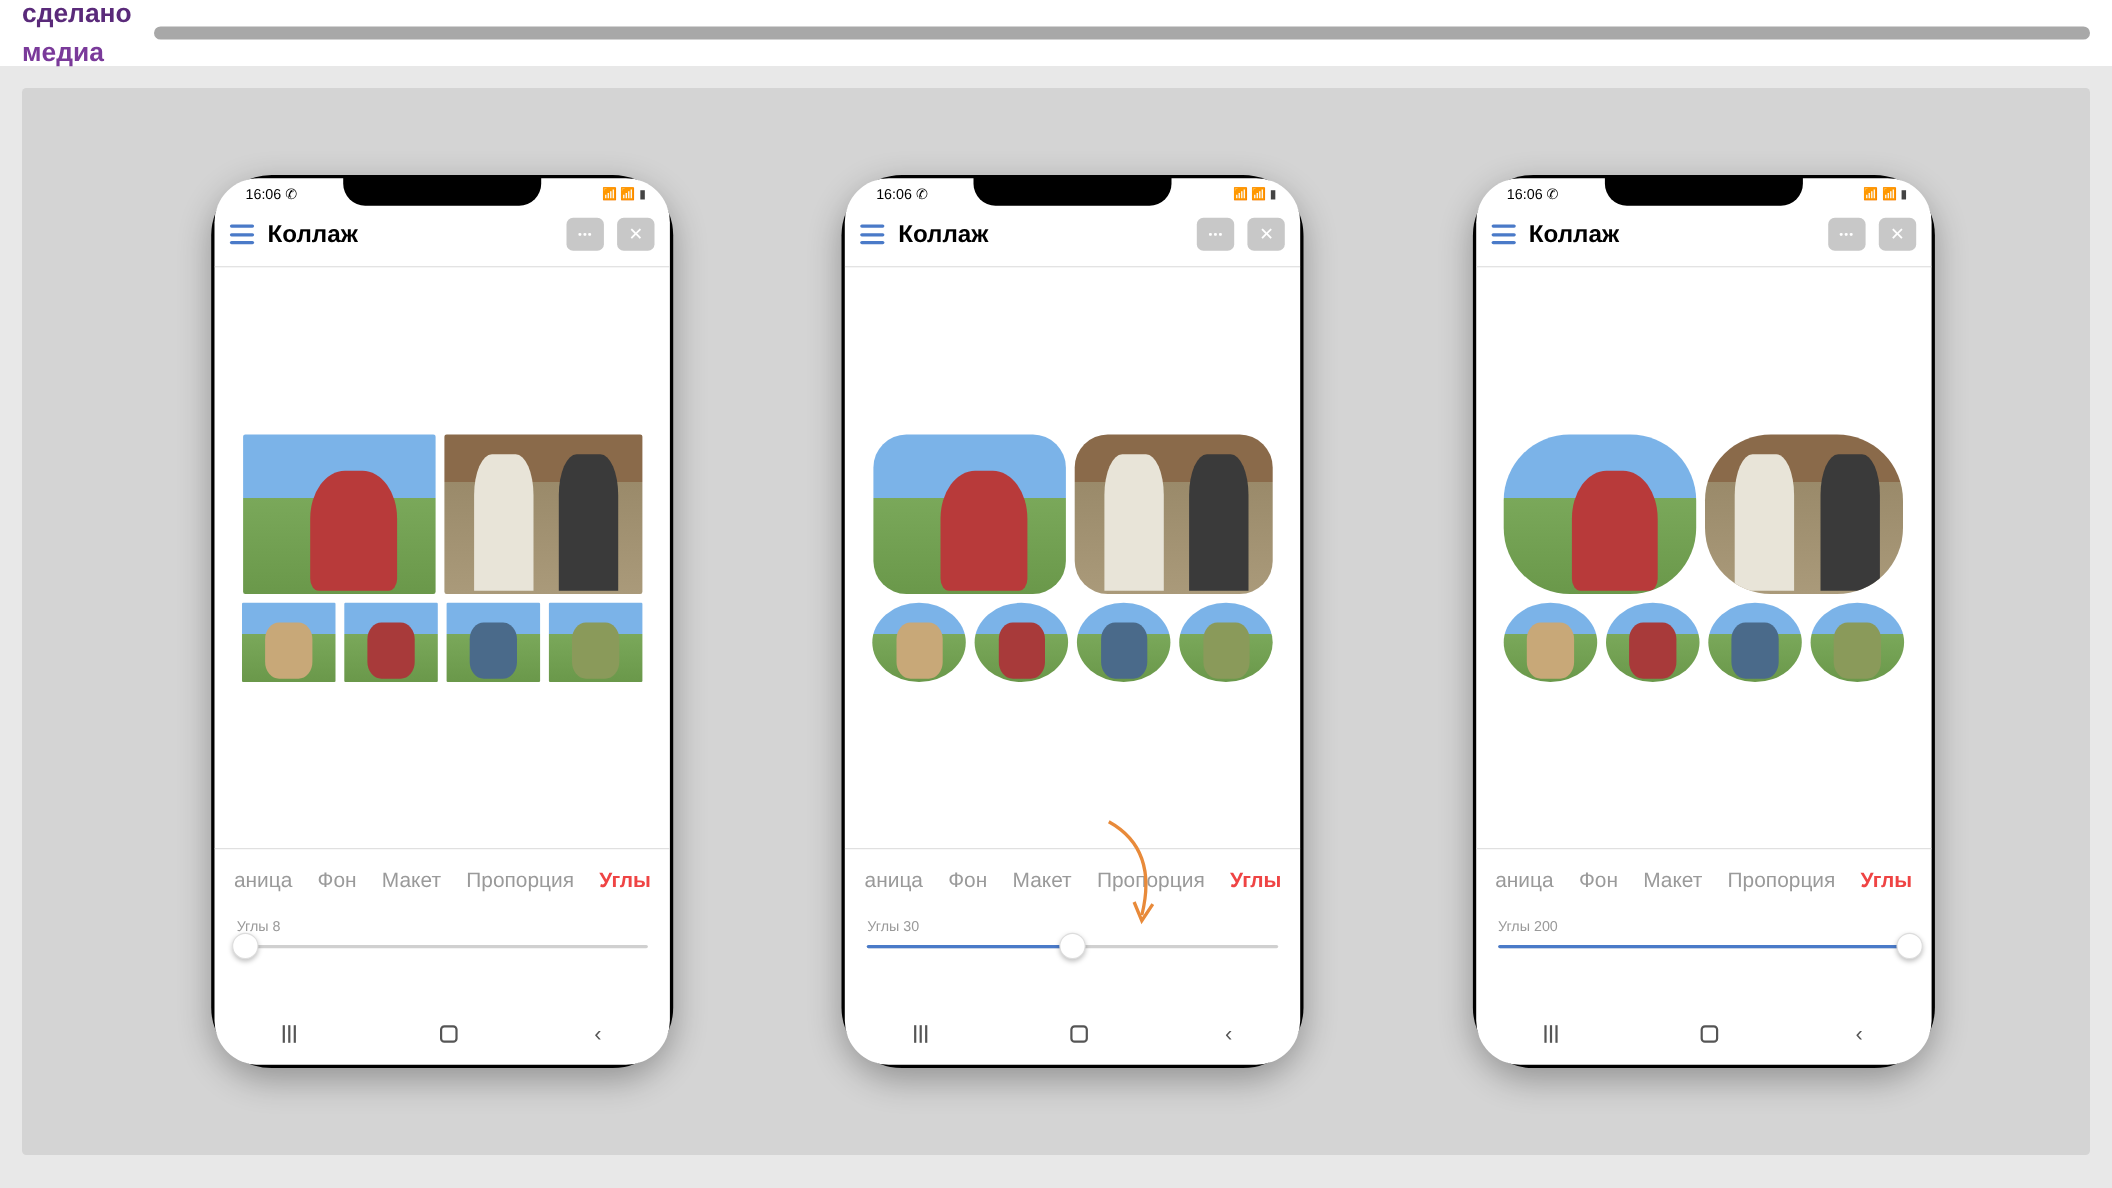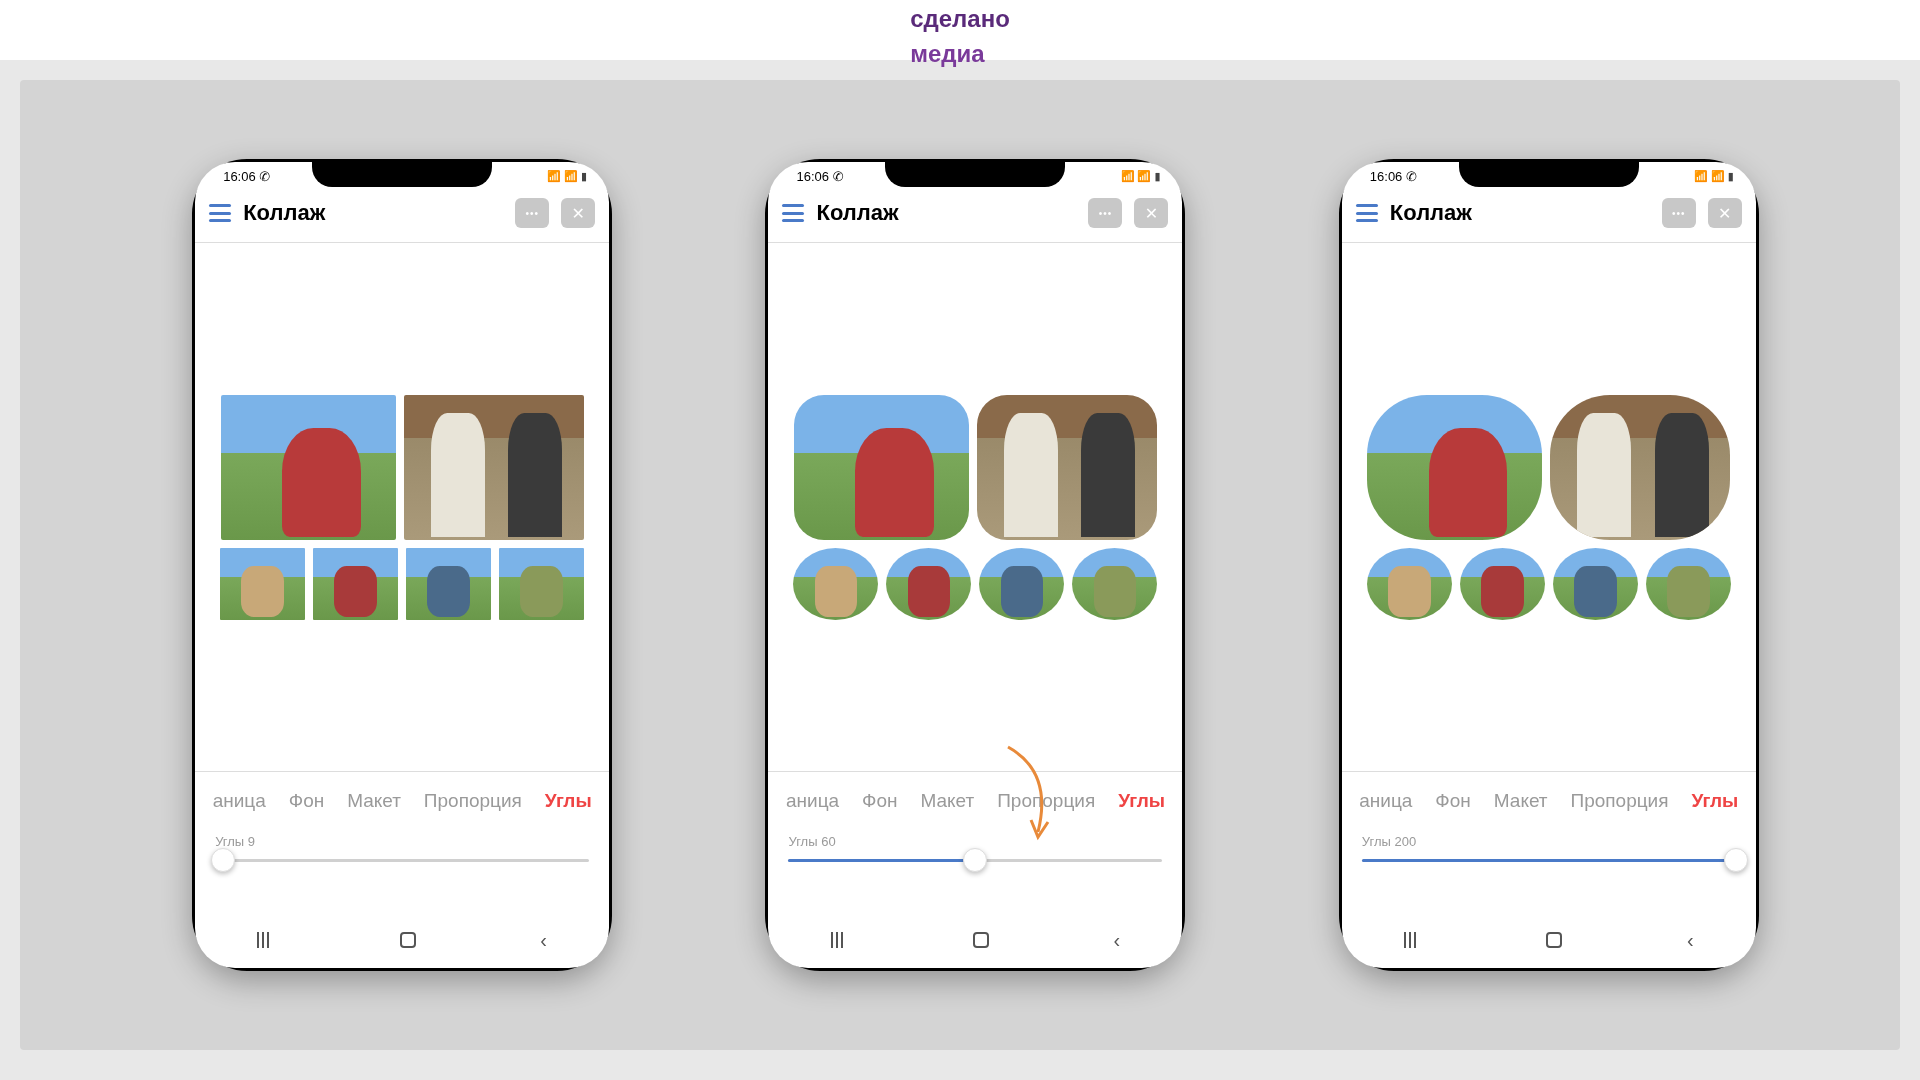--- a/index.html
+++ b/index.html
@@ -9,21 +9,20 @@
   width: 1920px;
   height: 1080px;
   overflow: hidden;
 }
 .header-bar {
   display: flex;
   align-items: center;
   padding: 8px 20px;
   background: #fff;
   height: 60px;
-  flex-direction: column;
 }
 .logo {
   font-weight: bold;
   font-size: 24px;
   line-height: 0.9;
   color: #5a2a7a;
 }
 .logo-top { color: #5a2a7a; }
 .logo-bottom { color: #7a3a9a; margin-top: 13px; }
 .progress-bar {
@@ -283,21 +282,21 @@
         </div>
       </div>
       <div class="tabs-row">
           <span class="tab ">аница</span>
           <span class="tab ">Фон</span>
           <span class="tab ">Макет</span>
           <span class="tab ">Пропорция</span>
           <span class="tab active">Углы</span>
         </div>
       <div class="slider-area">
-        <div class="slider-label">Углы 9</div>
+        <div class="slider-label">Углы 8</div>
         <div class="slider-track">
           <div class="slider-fill" style="width:2%;"></div>
           <div class="slider-thumb" style="left:2%;"></div>
         </div>
       </div>
       <div class="nav-bar">
         <div class="nav-recent">
             <span></span>
             <span></span>
             <span></span>
@@ -351,21 +350,21 @@
         </div>
       </div>
       <div class="tabs-row">
           <span class="tab ">аница</span>
           <span class="tab ">Фон</span>
           <span class="tab ">Макет</span>
           <span class="tab ">Пропорция</span>
           <span class="tab active">Углы</span>
         </div>
       <div class="slider-area">
-        <div class="slider-label">Углы 60</div>
+        <div class="slider-label">Углы 30</div>
         <div class="slider-track">
           <div class="slider-fill" style="width:50%;"></div>
           <div class="slider-thumb" style="left:50%;"></div>
         </div>
       </div>
       <div class="nav-bar">
         <div class="nav-recent">
             <span></span>
             <span></span>
             <span></span>

